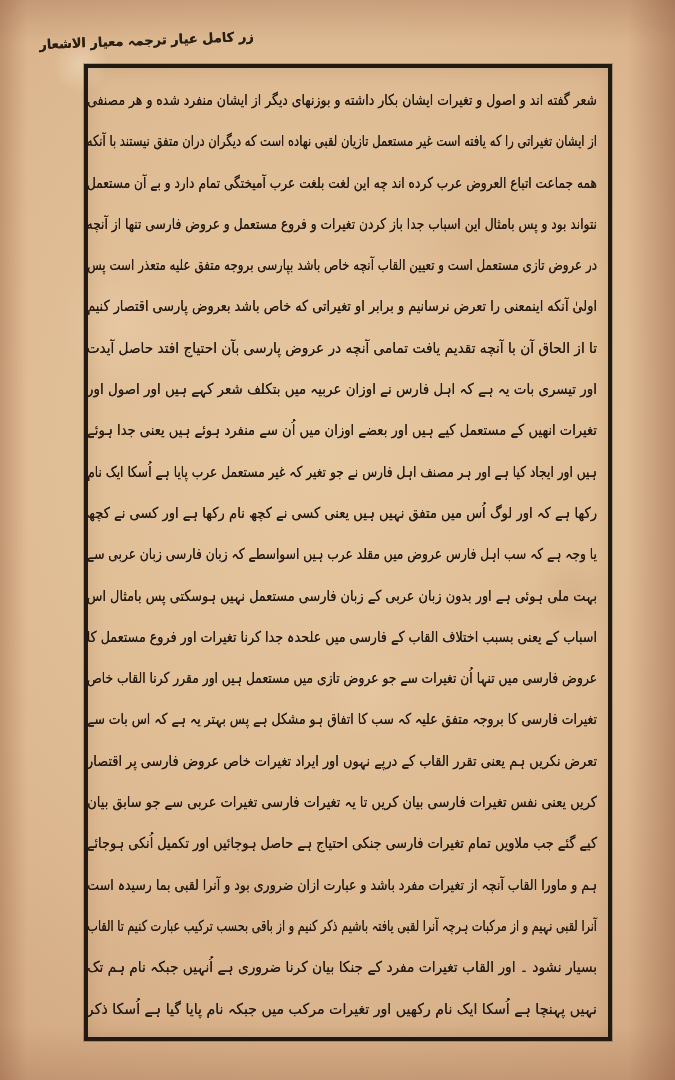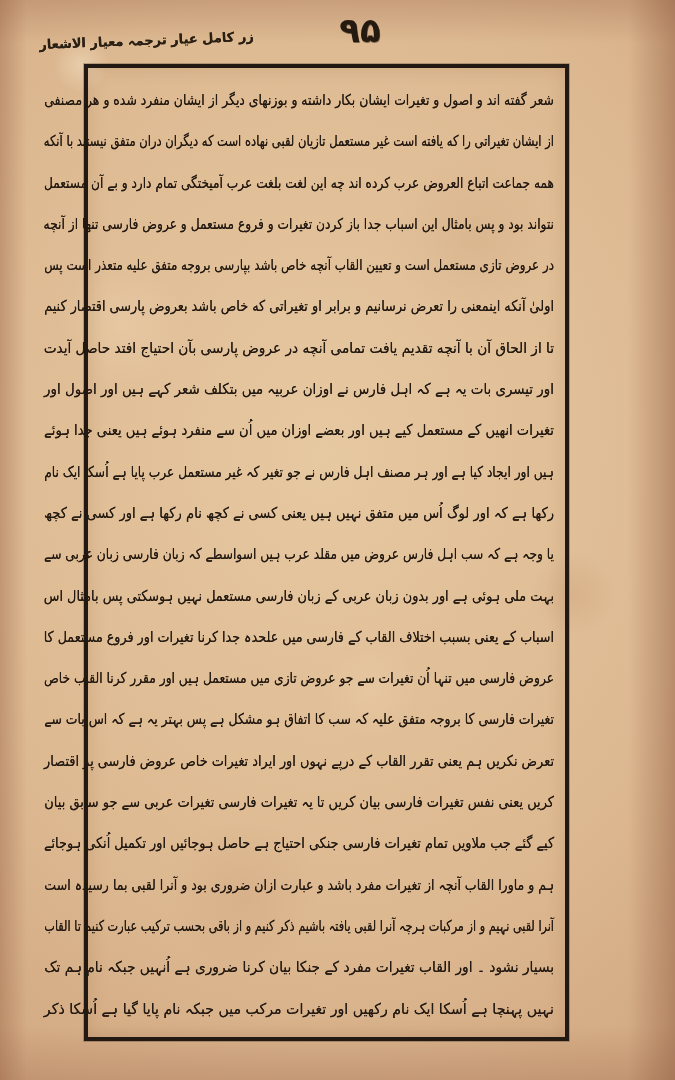--- a/index.html
+++ b/index.html
@@ -36,21 +36,21 @@
     text-shadow:0 0 .5px #2b2014;
     white-space:nowrap;overflow:visible;
   }
   .page-number{
     position:absolute;left:318px;top:10px;width:84px;height:50px;
     text-align:center;font-size:34px;font-weight:bold;color:#241a10;
     text-shadow:0.5px 0.5px 0 rgba(36,26,16,.55);
     letter-spacing:4px;
   }
   .text-frame{
-    position:absolute;left:84px;top:64px;width:485px;height:977px;
+    position:absolute;left:84px;top:64px;width:528px;height:977px;
     box-sizing:border-box;
     border:4px solid #221a12;
     box-shadow:0 0 0 1px rgba(34,26,18,.25), inset 0 0 18px rgba(120,75,45,.18);
     padding:12px 11px 23px 11px;
   }
   .lines{
     position:relative;width:100%;height:100%;direction:rtl;
   }
   .line{
     display:block;width:100%;height:41.3px;line-height:41.3px;
@@ -62,21 +62,20 @@
   }
 </style>
 </head>
 <body>
 
 <div class="scan-page">
   <div class="texture"></div>
 
   <div class="running-title" dir="rtl" lang="ur">زر کامل عیار ترجمہ معیار الاشعار</div>
 
-  <div class="page-number">۹۵</div>
 
   <div class="text-frame">
     <div class="lines" id="lines-container" lang="ur">
         <div class="line" dir="rtl" style="transform: scaleX(0.8293);">شعر گفته اند و اصول و تغیرات ایشان بکار داشته و بوزنهای دیگر از ایشان منفرد شده و هر مصنفی</div>
         <div class="line" dir="rtl" style="transform: scaleX(0.7692);">از ایشان تغیراتی را که یافته است غیر مستعمل تازیان لقبی نهاده است که دیگران دران متفق نیستند با آنکه</div>
         <div class="line" dir="rtl" style="transform: scaleX(0.8121);">همه جماعت اتباع العروض عرب کرده اند چه این لغت بلغت عرب آمیختگی تمام دارد و بے آن مستعمل</div>
         <div class="line" dir="rtl" style="transform: scaleX(0.816);">نتواند بود و پس بامثال این اسباب جدا باز کردن تغیرات و فروع مستعمل و عروض فارسی تنها از آنچه</div>
         <div class="line" dir="rtl" style="transform: scaleX(0.7932);">در عروض تازی مستعمل است و تعیین القاب آنچه خاص باشد بپارسی بروجه متفق علیه متعذر است پس</div>
         <div class="line" dir="rtl" style="transform: scaleX(0.8571);">اولیٰ آنکه اینمعنی را تعرض نرسانیم و برابر او تغیراتی که خاص باشد بعروض پارسی اقتصار کنیم</div>
         <div class="line" dir="rtl" style="transform: scaleX(0.9107);">تا از الحاق آن با آنچه تقدیم یافت تمامی آنچه در عروض پارسی بآن احتیاج افتد حاصل آیدت</div>

